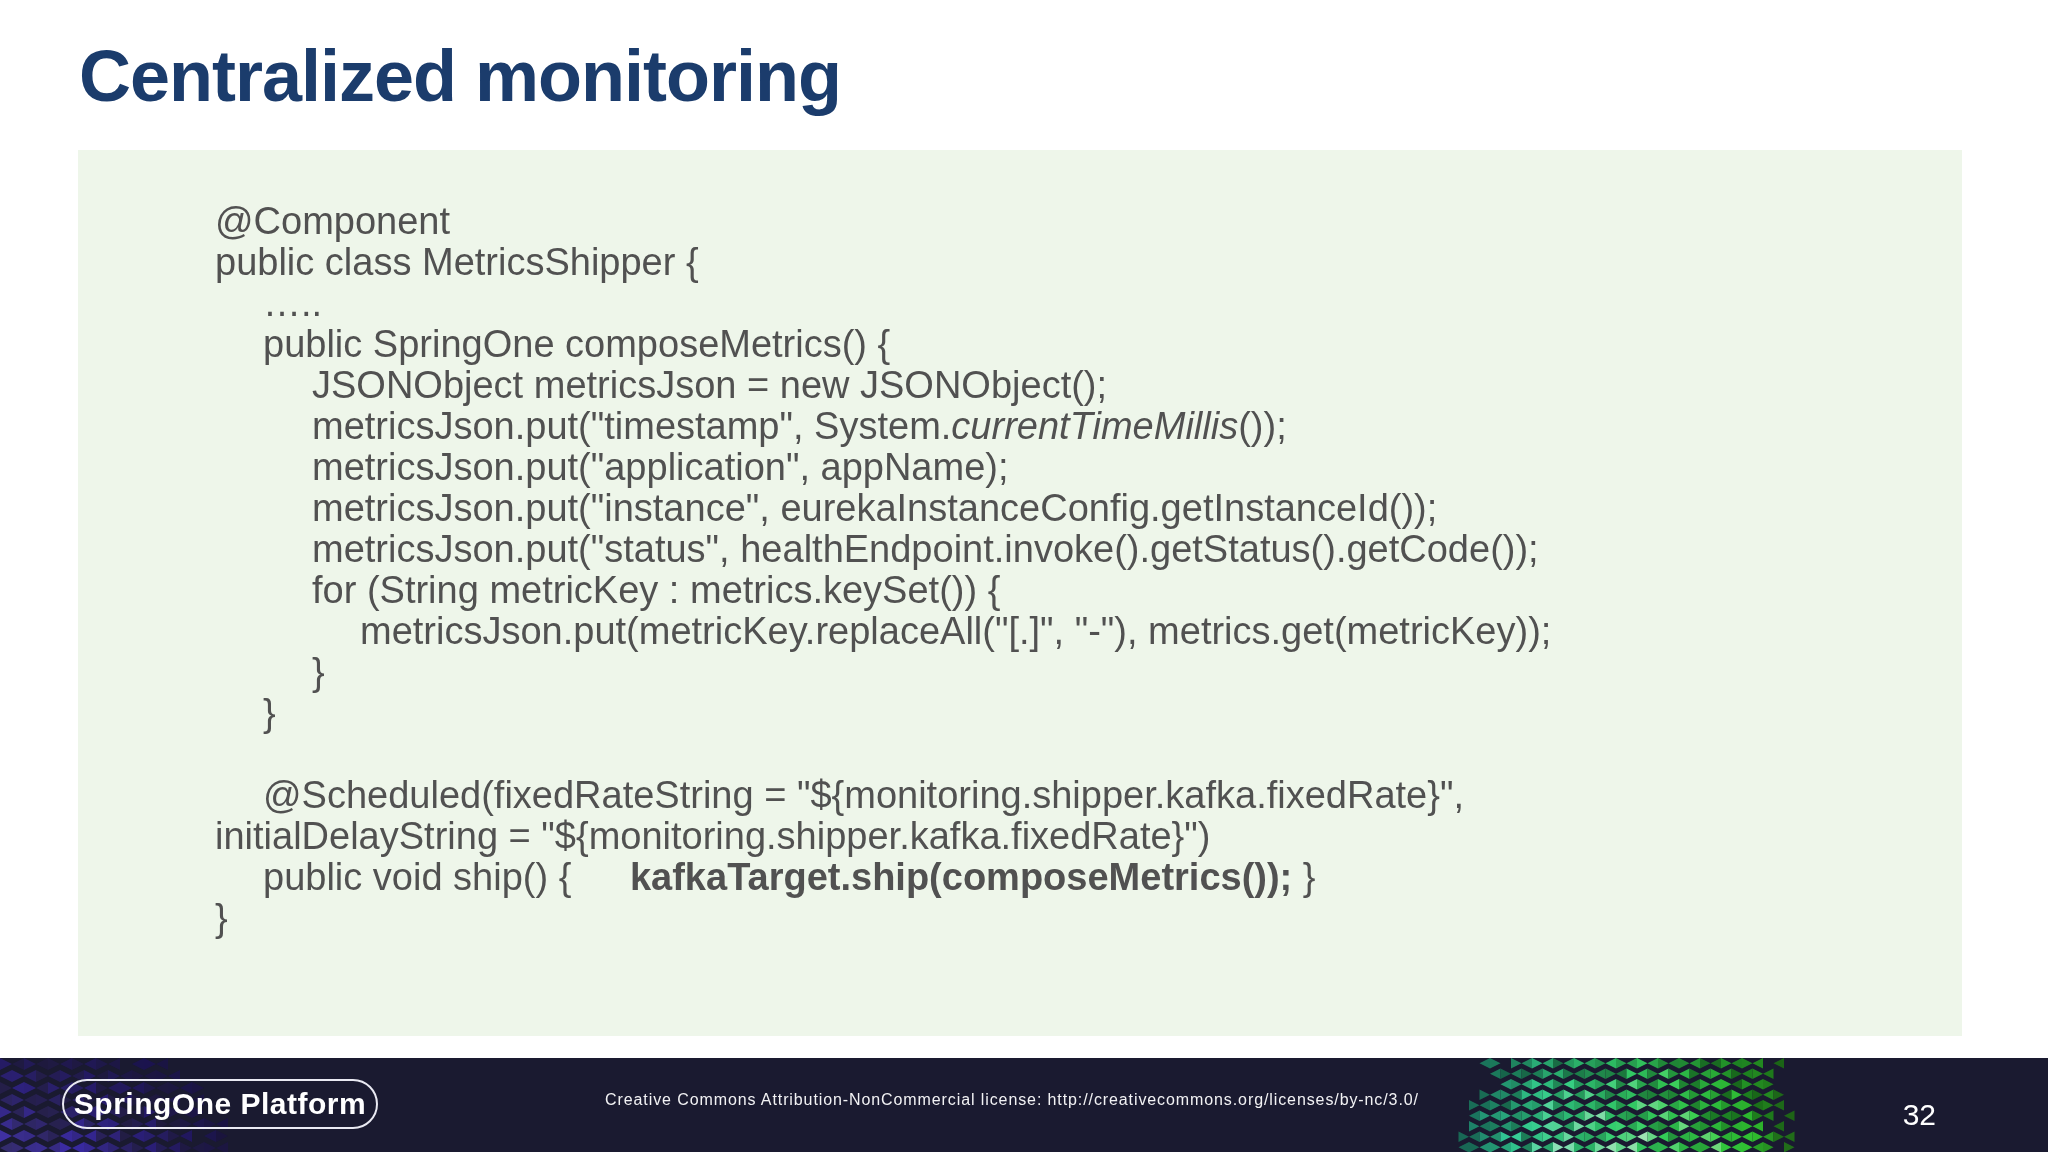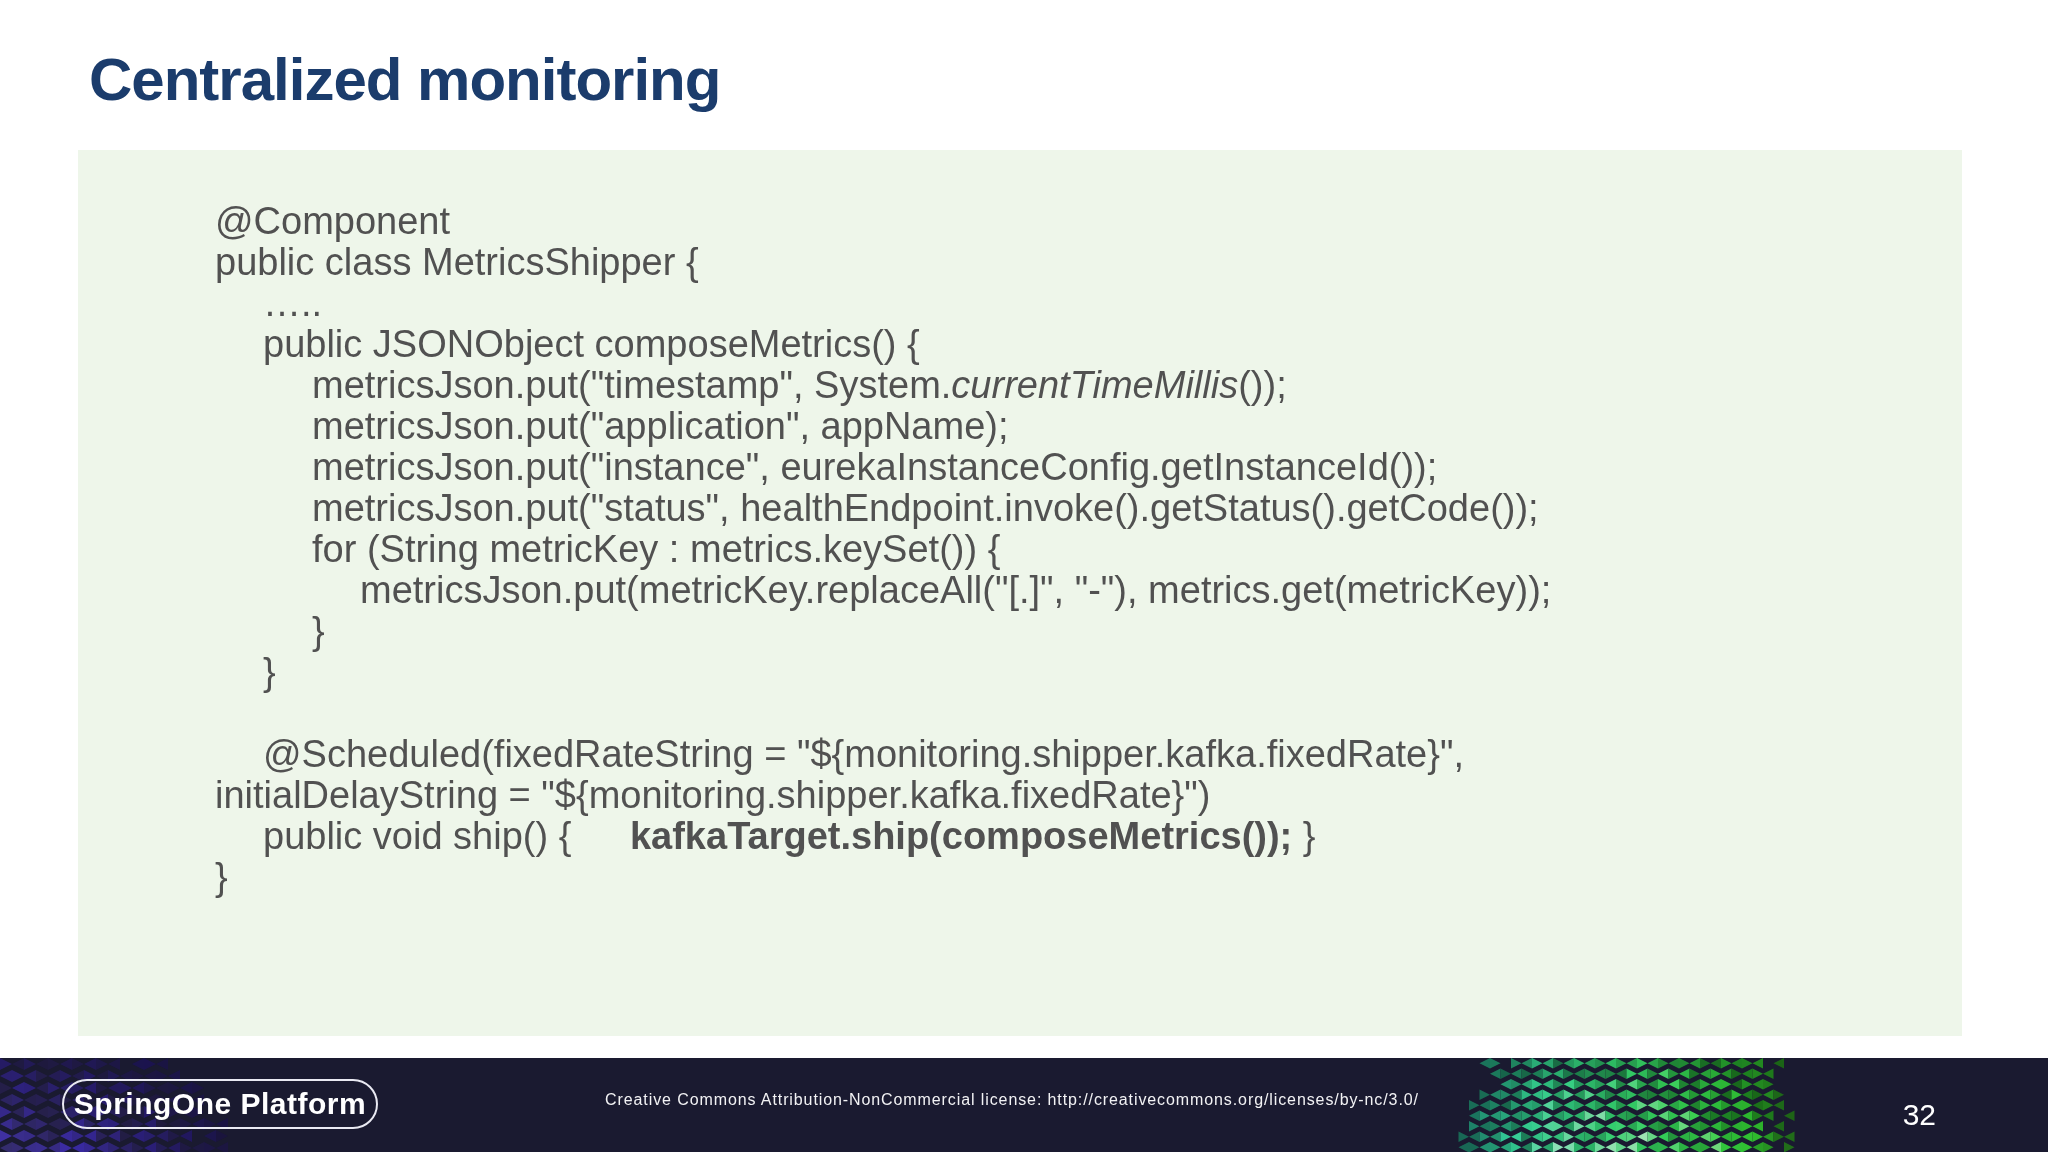--- a/index.html
+++ b/index.html
@@ -2,22 +2,22 @@
 <html style="--title-color: #1b3c6c; --code-text: #515151; --panel-bg: #eef6ea; --footer-bg: #1a1a30; --footer-text: #f2f2f4;"><head>
 <meta charset="utf-8">
 <style>
   html,body{margin:0;padding:0;}
   body{
     width:2048px;height:1152px;position:relative;overflow:hidden;
     background:#ffffff;font-family:"Liberation Sans",sans-serif;
   }
   .slide{position:absolute;inset:0;}
   .slide-title{
-    position:absolute;left:78px;top:34px;margin:11px;
-    font-size:60px;font-weight:bold;letter-spacing:-1px;
+    position:absolute;left:78px;top:34px;margin:1px;
+    font-size:72px;font-weight:bold;letter-spacing:-1px;
     color:var(--title-color,#1b3c6c);
     font-family:"Liberation Sans",sans-serif;
   }
   .code-panel{
     position:absolute;left:78px;top:150px;width:1884px;height:886px;
     background:var(--panel-bg,#eef6ea);
     box-sizing:border-box;
     padding:51px 30px 12px 137px;
   }
   .code-lines{
@@ -62,21 +62,22 @@
 
 <div class="slide">
 
   <h1 class="slide-title">Centralized monitoring</h1>
 
   <div class="code-panel">
     <div class="code-lines">
         <div class="code-line indent-0"><span>@Component</span></div>
         <div class="code-line indent-0"><span>public class MetricsShipper {</span></div>
         <div class="code-line indent-1"><span>…..</span></div>
-        <div class="code-line indent-1"><span>public JSONObject composeMetrics() {</span></div>
+        <div class="code-line indent-1"><span>public SpringOne composeMetrics() {</span></div>
+        <div class="code-line indent-2"><span>JSONObject metricsJson = new JSONObject();</span></div>
         <div class="code-line indent-2"><span>metricsJson.put("timestamp", System.</span><span class="seg-italic">currentTimeMillis</span><span>());</span></div>
         <div class="code-line indent-2"><span>metricsJson.put("application", appName);</span></div>
         <div class="code-line indent-2"><span>metricsJson.put("instance", eurekaInstanceConfig.getInstanceId());</span></div>
         <div class="code-line indent-2"><span>metricsJson.put("status", healthEndpoint.invoke().getStatus().getCode());</span></div>
         <div class="code-line indent-2"><span>for (String metricKey : metrics.keySet()) {</span></div>
         <div class="code-line indent-3"><span>metricsJson.put(metricKey.replaceAll("[.]", "-"), metrics.get(metricKey));</span></div>
         <div class="code-line indent-2"><span>}</span></div>
         <div class="code-line indent-1"><span>}</span></div>
         <div class="code-line indent-0">&nbsp;</div>
         <div class="code-line indent-1"><span>@Scheduled(fixedRateString = "${monitoring.shipper.kafka.fixedRate}",</span></div>

